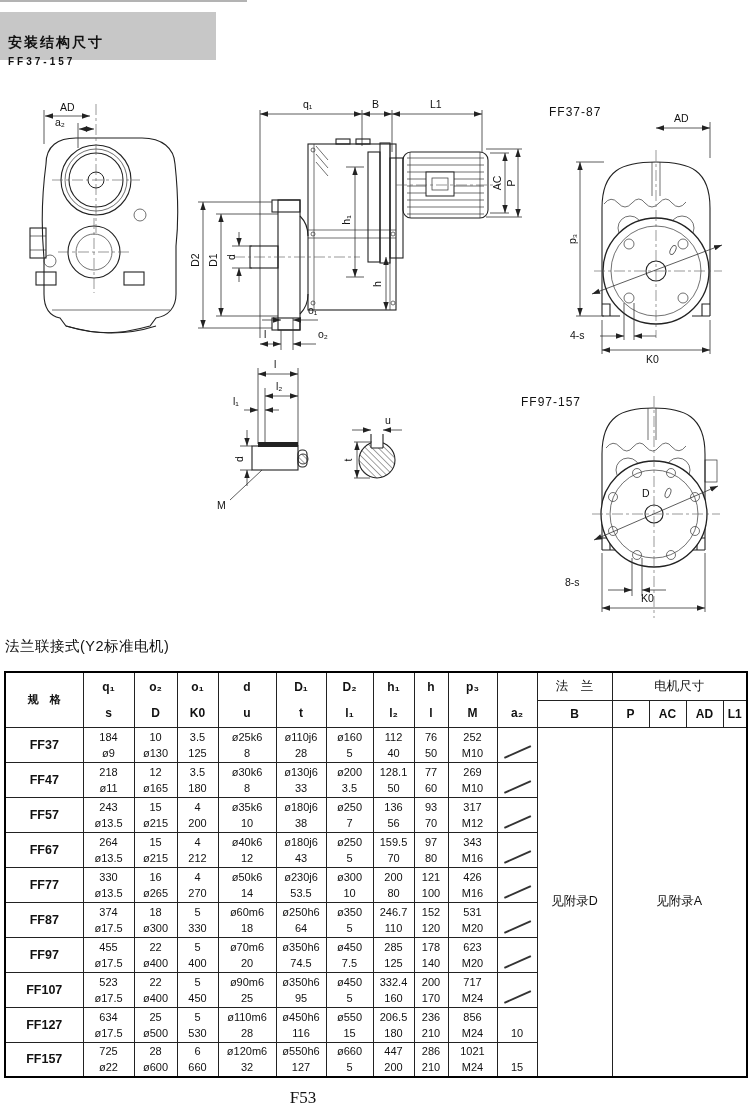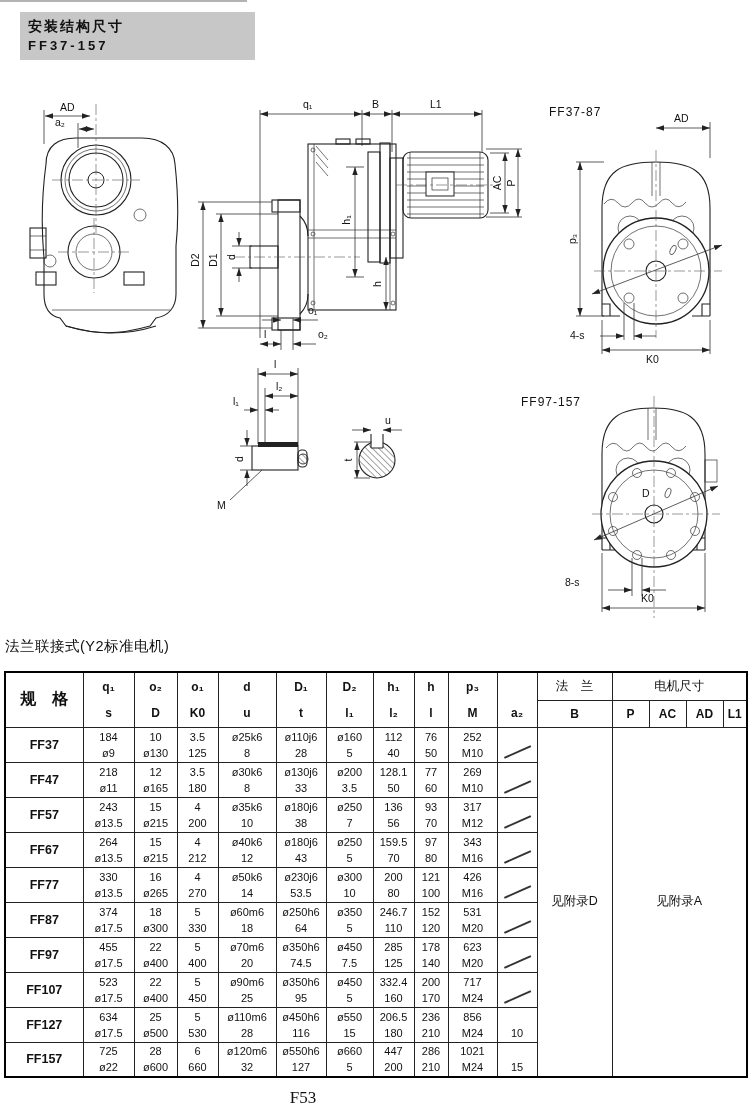--- a/index.html
+++ b/index.html
@@ -2,45 +2,45 @@
 <html><head>
 <meta charset="utf-8">
 <style>
   html,body{margin:0;padding:0;}
   body{
     width:750px;height:1119px;position:relative;background:#fff;
     font-family:"Liberation Sans", sans-serif;color:#111;overflow:hidden;
   }
   .topline{position:absolute;top:0;left:0;width:247px;height:2px;background:#b3b3b3;}
   .header-box{
-    position:absolute;top:12px;left:0;width:235px;height:48px;background:#c7c7c7;
-    box-sizing:border-box;padding:4px 0 0 8px;margin-left:20px;
+    position:absolute;top:12px;left:0;width:216px;height:48px;background:#c7c7c7;
+    box-sizing:border-box;padding:20px 0 0 8px;
   }
   .header-box .t1{font-weight:bold;font-size:14px;letter-spacing:2px;line-height:20px;}
-  .header-box .t2{font-weight:bold;font-size:13px;letter-spacing:3px;line-height:19px;}
+  .header-box .t2{font-weight:bold;font-size:10px;letter-spacing:3px;line-height:19px;}
 
   svg.drawings{position:absolute;top:88px;left:0;}
   .ol{fill:none;stroke:#222;stroke-width:1.1;}
   .thin{fill:none;stroke:#333;stroke-width:0.7;}
   .dim{fill:none;stroke:#333;stroke-width:0.8;}
   .cl{fill:none;stroke:#555;stroke-width:0.6;stroke-dasharray:11 3 3 3;}
   .lbl{font-family:"Liberation Sans",sans-serif;font-size:10.5px;fill:#111;stroke:none;}
   .ttl{font-family:"Liberation Sans",sans-serif;font-size:12px;fill:#111;letter-spacing:1px;stroke:none;}
 
   .section-title{position:absolute;top:637px;left:5px;font-size:14.5px;font-weight:normal;letter-spacing:0.5px;}
 
   table.spec{
     position:absolute;top:671px;left:4px;width:742px;border-collapse:collapse;table-layout:fixed;
     font-size:11px;
   }
   table.spec th, table.spec td{border:1px solid #222;padding:0;text-align:center;vertical-align:middle;color:#111;}
   table.spec{border:2px solid #000;}
   thead tr.h1{height:28px;}
   thead tr.h2{height:27px;}
-  th.spec-h{font-size:16px;font-weight:bold;}
+  th.spec-h{font-size:11px;font-weight:bold;}
   th.dimh{font-weight:bold;font-size:12px;vertical-align:middle;}
   th.dimh .dt{height:26px;line-height:26px;}
   th.grp{font-weight:normal;font-size:12.5px;}
   th.sub{font-weight:bold;font-size:12px;}
   tbody tr{height:35px;padding-left:15px;}
   tbody td .v{height:16px;line-height:16px;}
   td.model{font-weight:bold;font-size:12.5px;}
   td.a2td{position:relative;}
   .slash{position:absolute;left:5px;bottom:9px;width:29px;height:1.5px;background:#333;transform:rotate(-24deg);}
   td.note{font-weight:normal;font-size:12.5px;vertical-align:top;padding-top:42px;}

